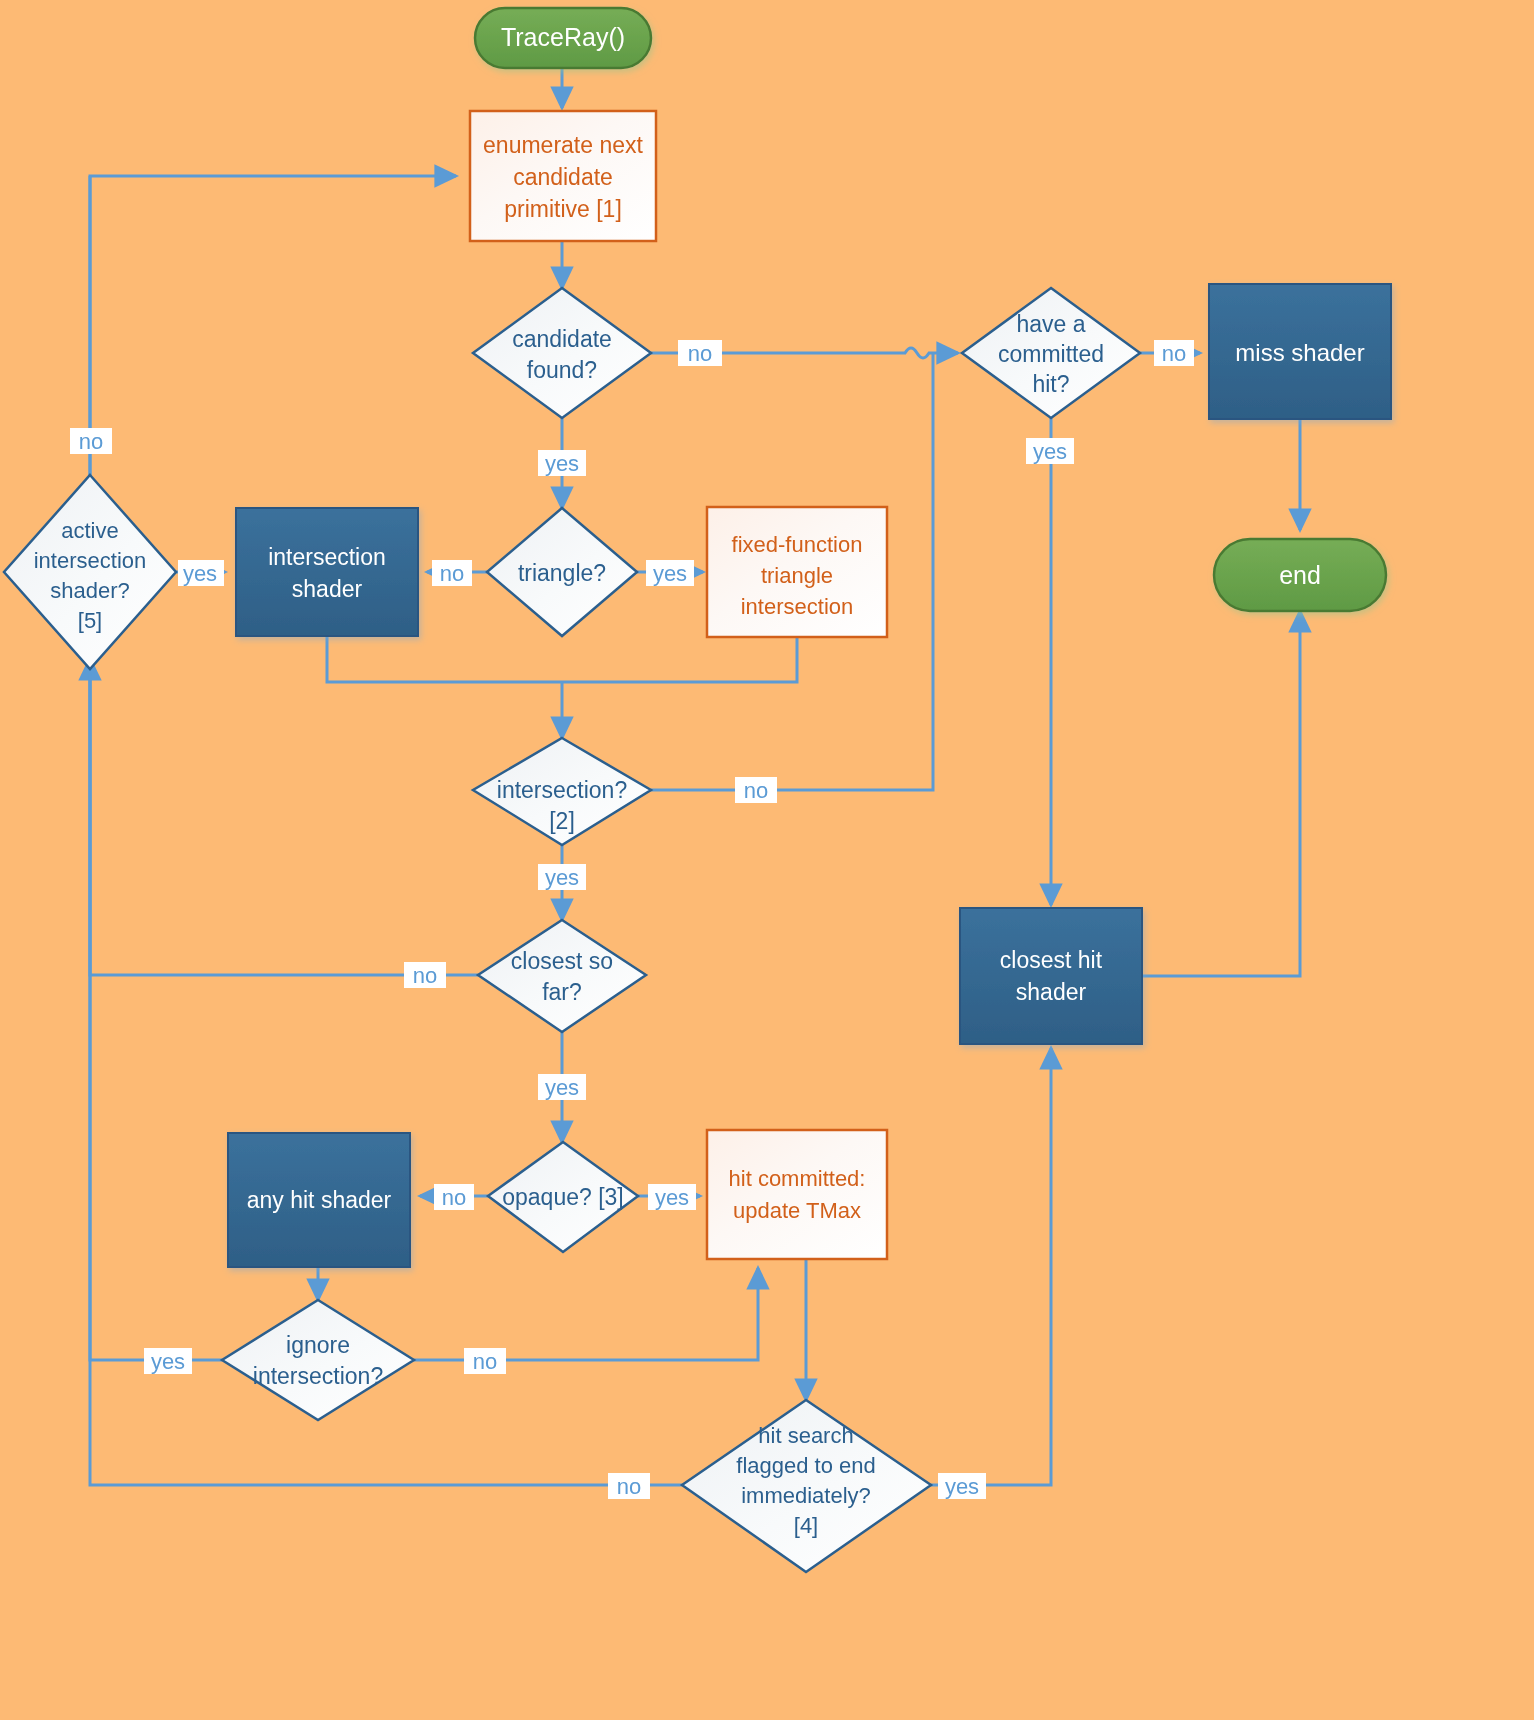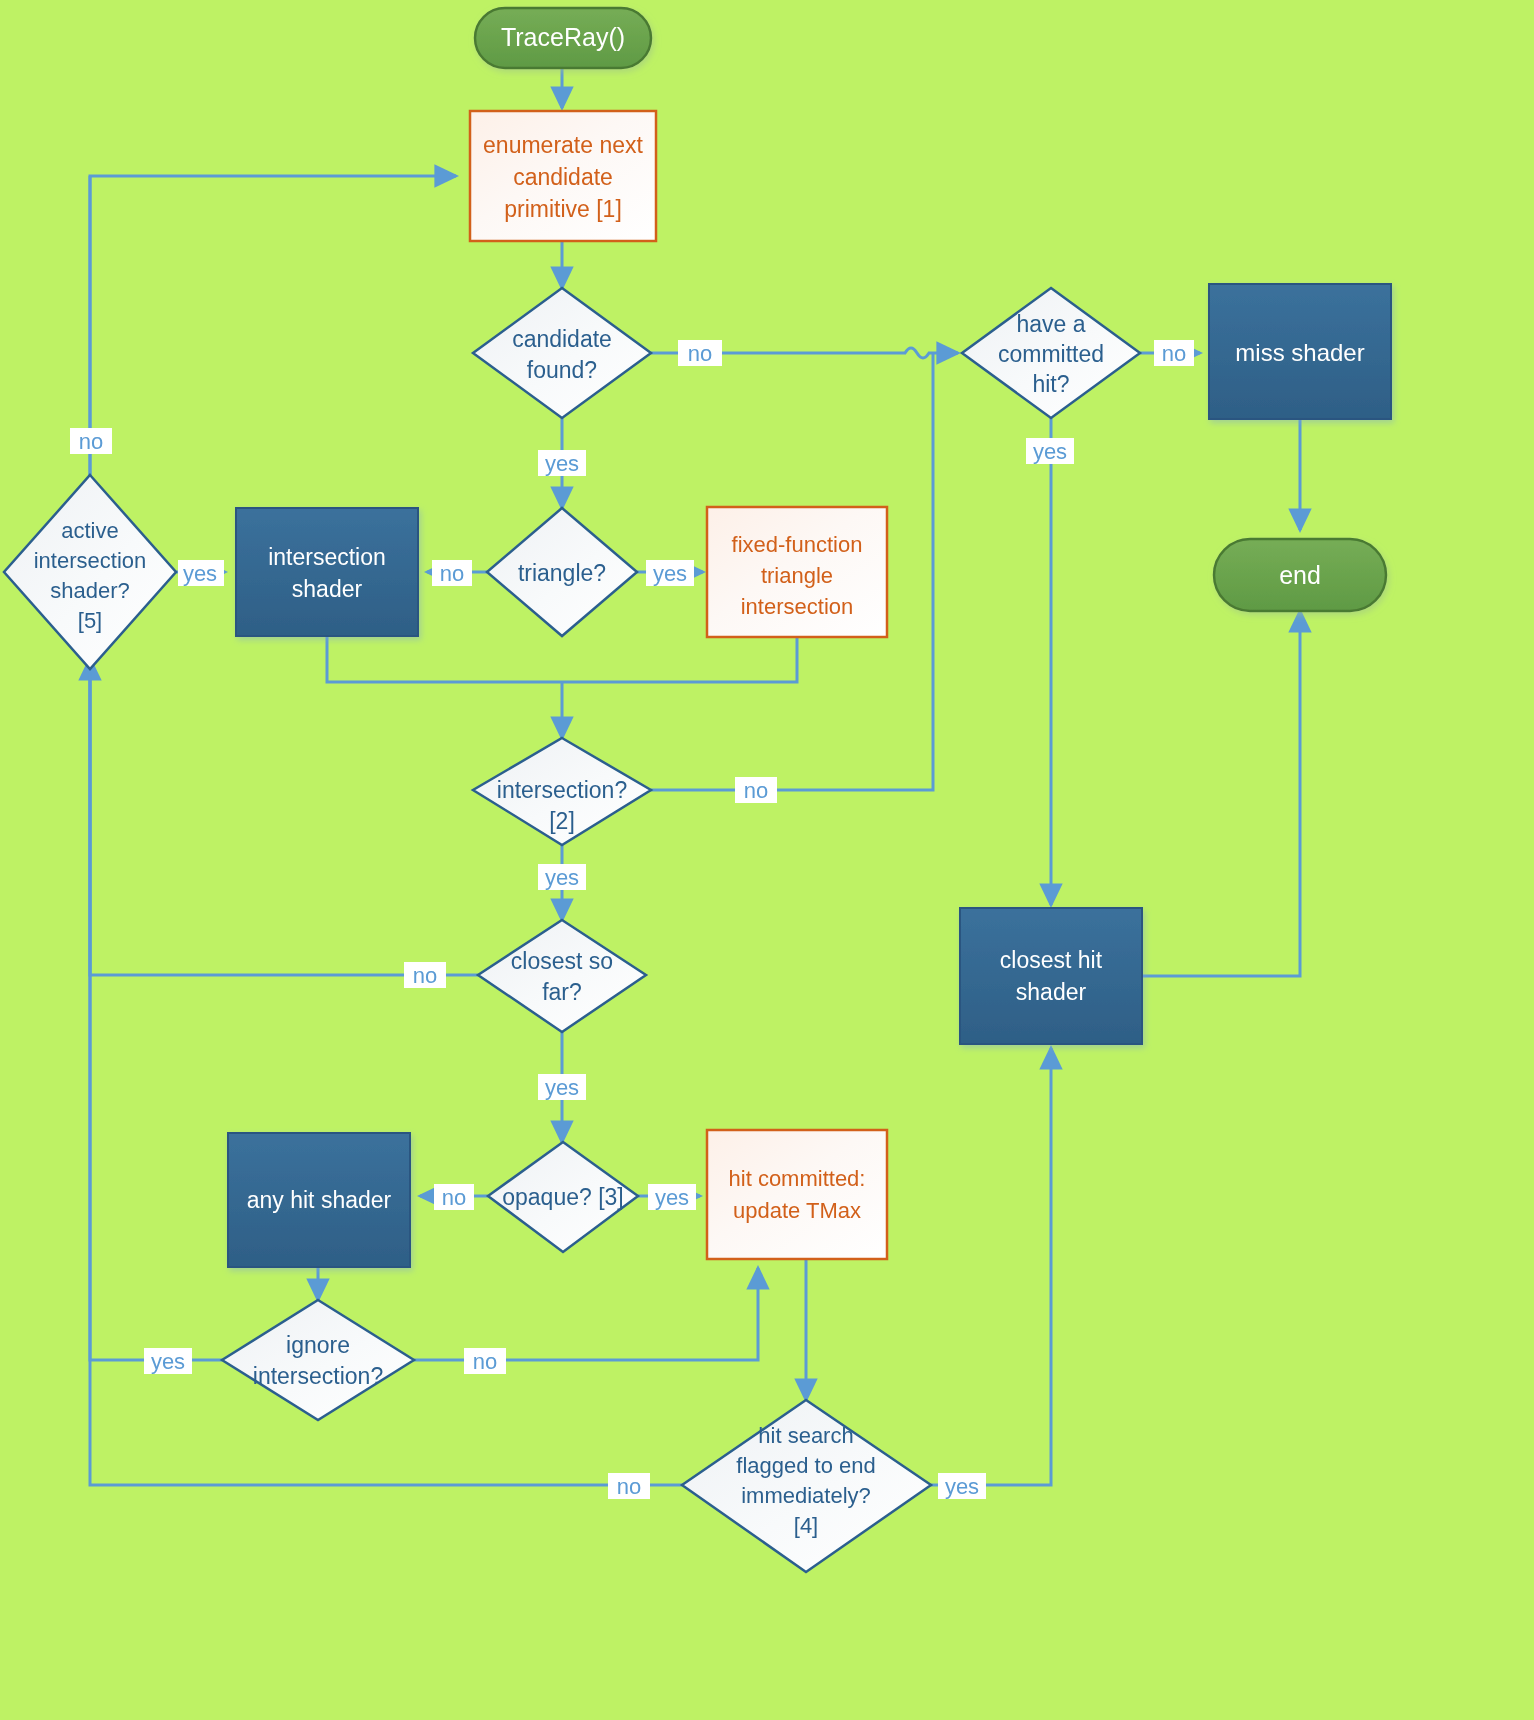--- a/index.html
+++ b/index.html
@@ -1,17 +1,17 @@
 <!DOCTYPE html>
 <html><head>
 <meta charset="utf-8">
 <style>
   html,body{margin:0;padding:0;background:#ffffff;}
   body{width:1534px;height:1720px;font-family:"Liberation Sans",sans-serif;}
-  #stage{position:relative;width:1534px;height:1720px;overflow:hidden;background:#bef264;}
+  #stage{position:relative;width:1534px;height:1720px;overflow:hidden;background:#fdba74;}
   svg{display:block;}
   .nodeText{font-family:"Liberation Sans",sans-serif;}
 </style>
 </head>
 <body>
 
 <div id="stage">
 <svg width="1534" height="1720" viewBox="0 0 1534 1720" xmlns="http://www.w3.org/2000/svg">
   <defs>
     <linearGradient id="gGreen" x1="0" y1="0" x2="0" y2="1">

